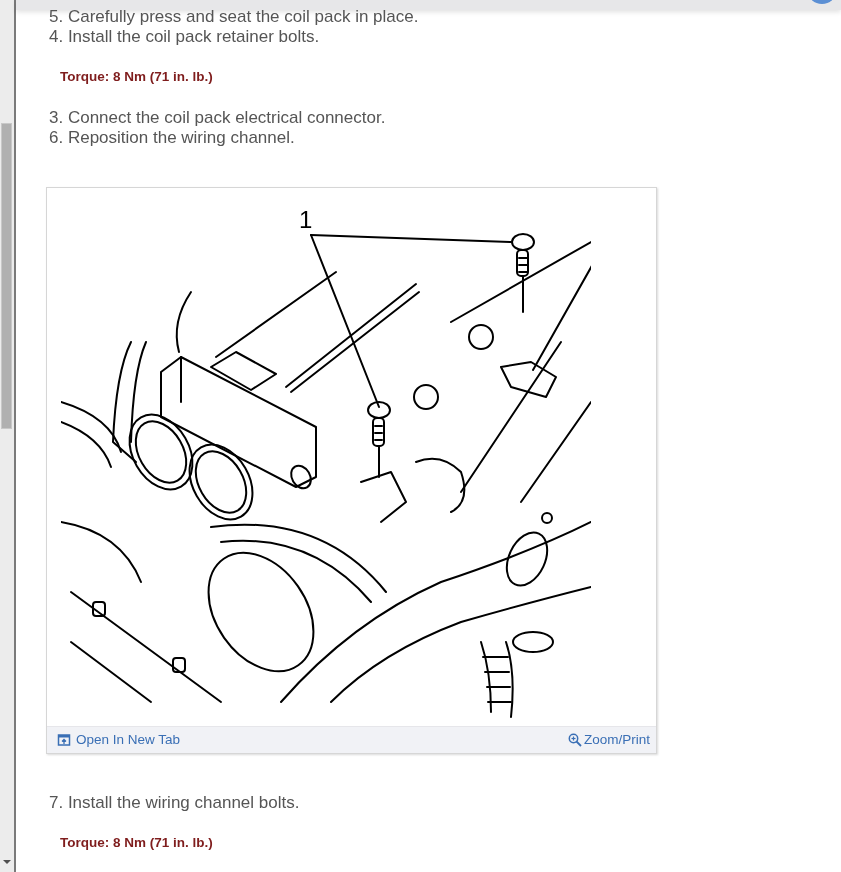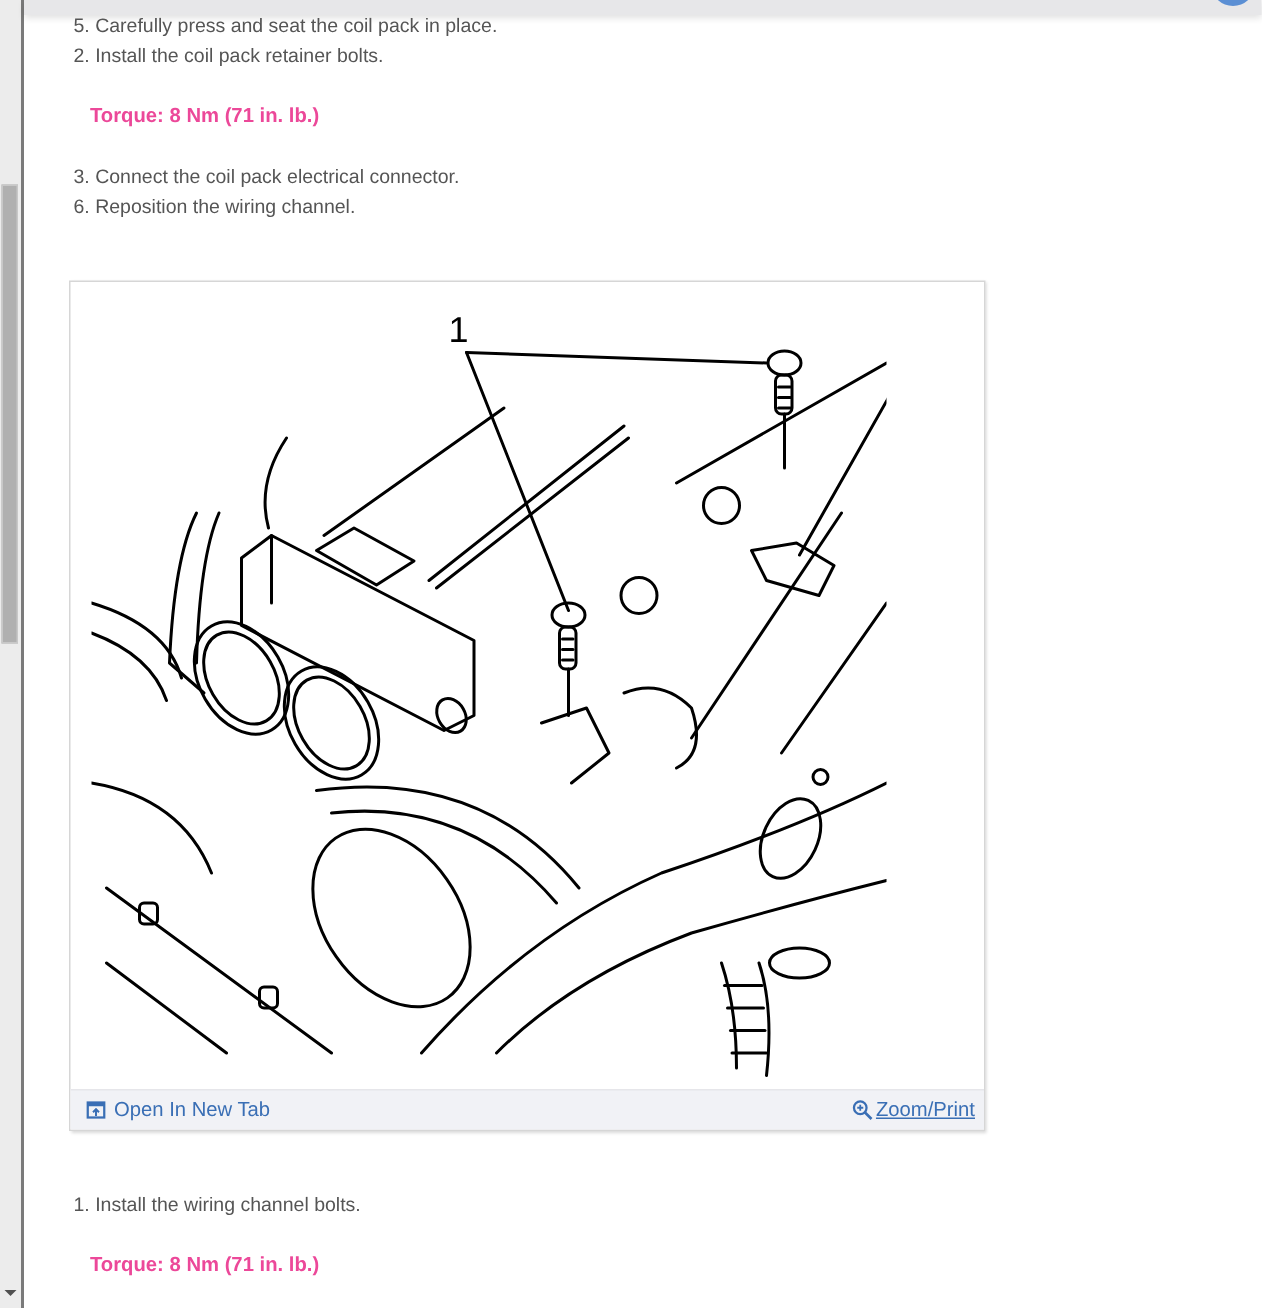--- a/index.html
+++ b/index.html
@@ -32,65 +32,65 @@
     position:absolute; left:16px; top:0; width:825px; height:10px;
     background:#e7e7e9;
     box-shadow:0 2px 5px rgba(0,0,0,0.12);
   }
   .top-avatar {
     position:absolute; left:792px; top:-22px; width:28px; height:26px;
     border-radius:50%; background:#5b8fd4;
   }
   .content { position:absolute; left:49px; top:0; width:780px; }
   .step {
-    position:absolute; left:0; font-size:13px; color:#555;
+    position:absolute; left:0; font-size:17px; color:#555;
     white-space:nowrap; line-height:16px;
   }
   .torque {
     position:absolute; left:11px; font-size:13.5px; font-weight:bold;
-    color:#ec4899; white-space:nowrap; line-height:16px;
+    color:#7f1d1d; white-space:nowrap; line-height:16px;
   }
   .figure {
     position:absolute; left:46px; top:187px; width:611px; height:567px;
     border:1px solid #d6d6d6; box-sizing:border-box; background:#fff;
     box-shadow:1px 1px 2px rgba(0,0,0,0.15);
   }
   .figure-img { position:absolute; left:14px; top:14px; width:530px; height:520px; }
   .figure-toolbar {
     position:absolute; left:0; bottom:0; width:100%; height:26px;
     background:#f1f2f6; border-top:1px solid #e6e6ea;
   }
   .tb-link {
     position:absolute; top:5px; font-size:13.5px; color:#3a6fb5;
     display:flex; align-items:center; cursor:pointer; white-space:nowrap;
   }
   .tb-open { left:10px; }
-  .tb-zoom { right:6px;text-decoration:underline; }
+  .tb-zoom { right:6px; }
   .tb-icon { width:14px; height:14px; margin-right:5px; display:inline-block; }
 </style>
 </head>
 <body>
 
 <div class="scroll-track">
   <div class="scroll-thumb"></div>
   <div class="scroll-arrow-down"></div>
 </div>
 <div class="scroll-edge"></div>
 
 <div class="topbar">
   <div class="top-avatar"></div>
 </div>
 
 <div class="content">
   <div class="step" style="top:9px">5. Carefully press and seat the coil pack in place.</div>
-  <div class="step" style="top:29px">2. Install the coil pack retainer bolts.</div>
+  <div class="step" style="top:29px">4. Install the coil pack retainer bolts.</div>
   <div class="torque" style="top:69px">Torque: 8 Nm (71 in. lb.)</div>
   <div class="step" style="top:110px">3. Connect the coil pack electrical connector.</div>
   <div class="step" style="top:130px">6. Reposition the wiring channel.</div>
-  <div class="step" style="top:795px">1. Install the wiring channel bolts.</div>
+  <div class="step" style="top:795px">7. Install the wiring channel bolts.</div>
   <div class="torque" style="top:835px">Torque: 8 Nm (71 in. lb.)</div>
 </div>
 
 <div class="figure">
   <svg class="figure-img" viewBox="0 0 530 520" fill="none" stroke="#000" stroke-width="2" stroke-linecap="round" stroke-linejoin="round">
 
     <text x="238" y="26" font-size="24" font-family="Liberation Sans, sans-serif" fill="#000" stroke="none">1</text>
     <text x="550" y="24" font-size="24" font-family="Liberation Sans, sans-serif" fill="#000" stroke="none" transform="translate(-0,0)">2</text>
 
     <line x1="250" y1="33" x2="450" y2="40"></line>

